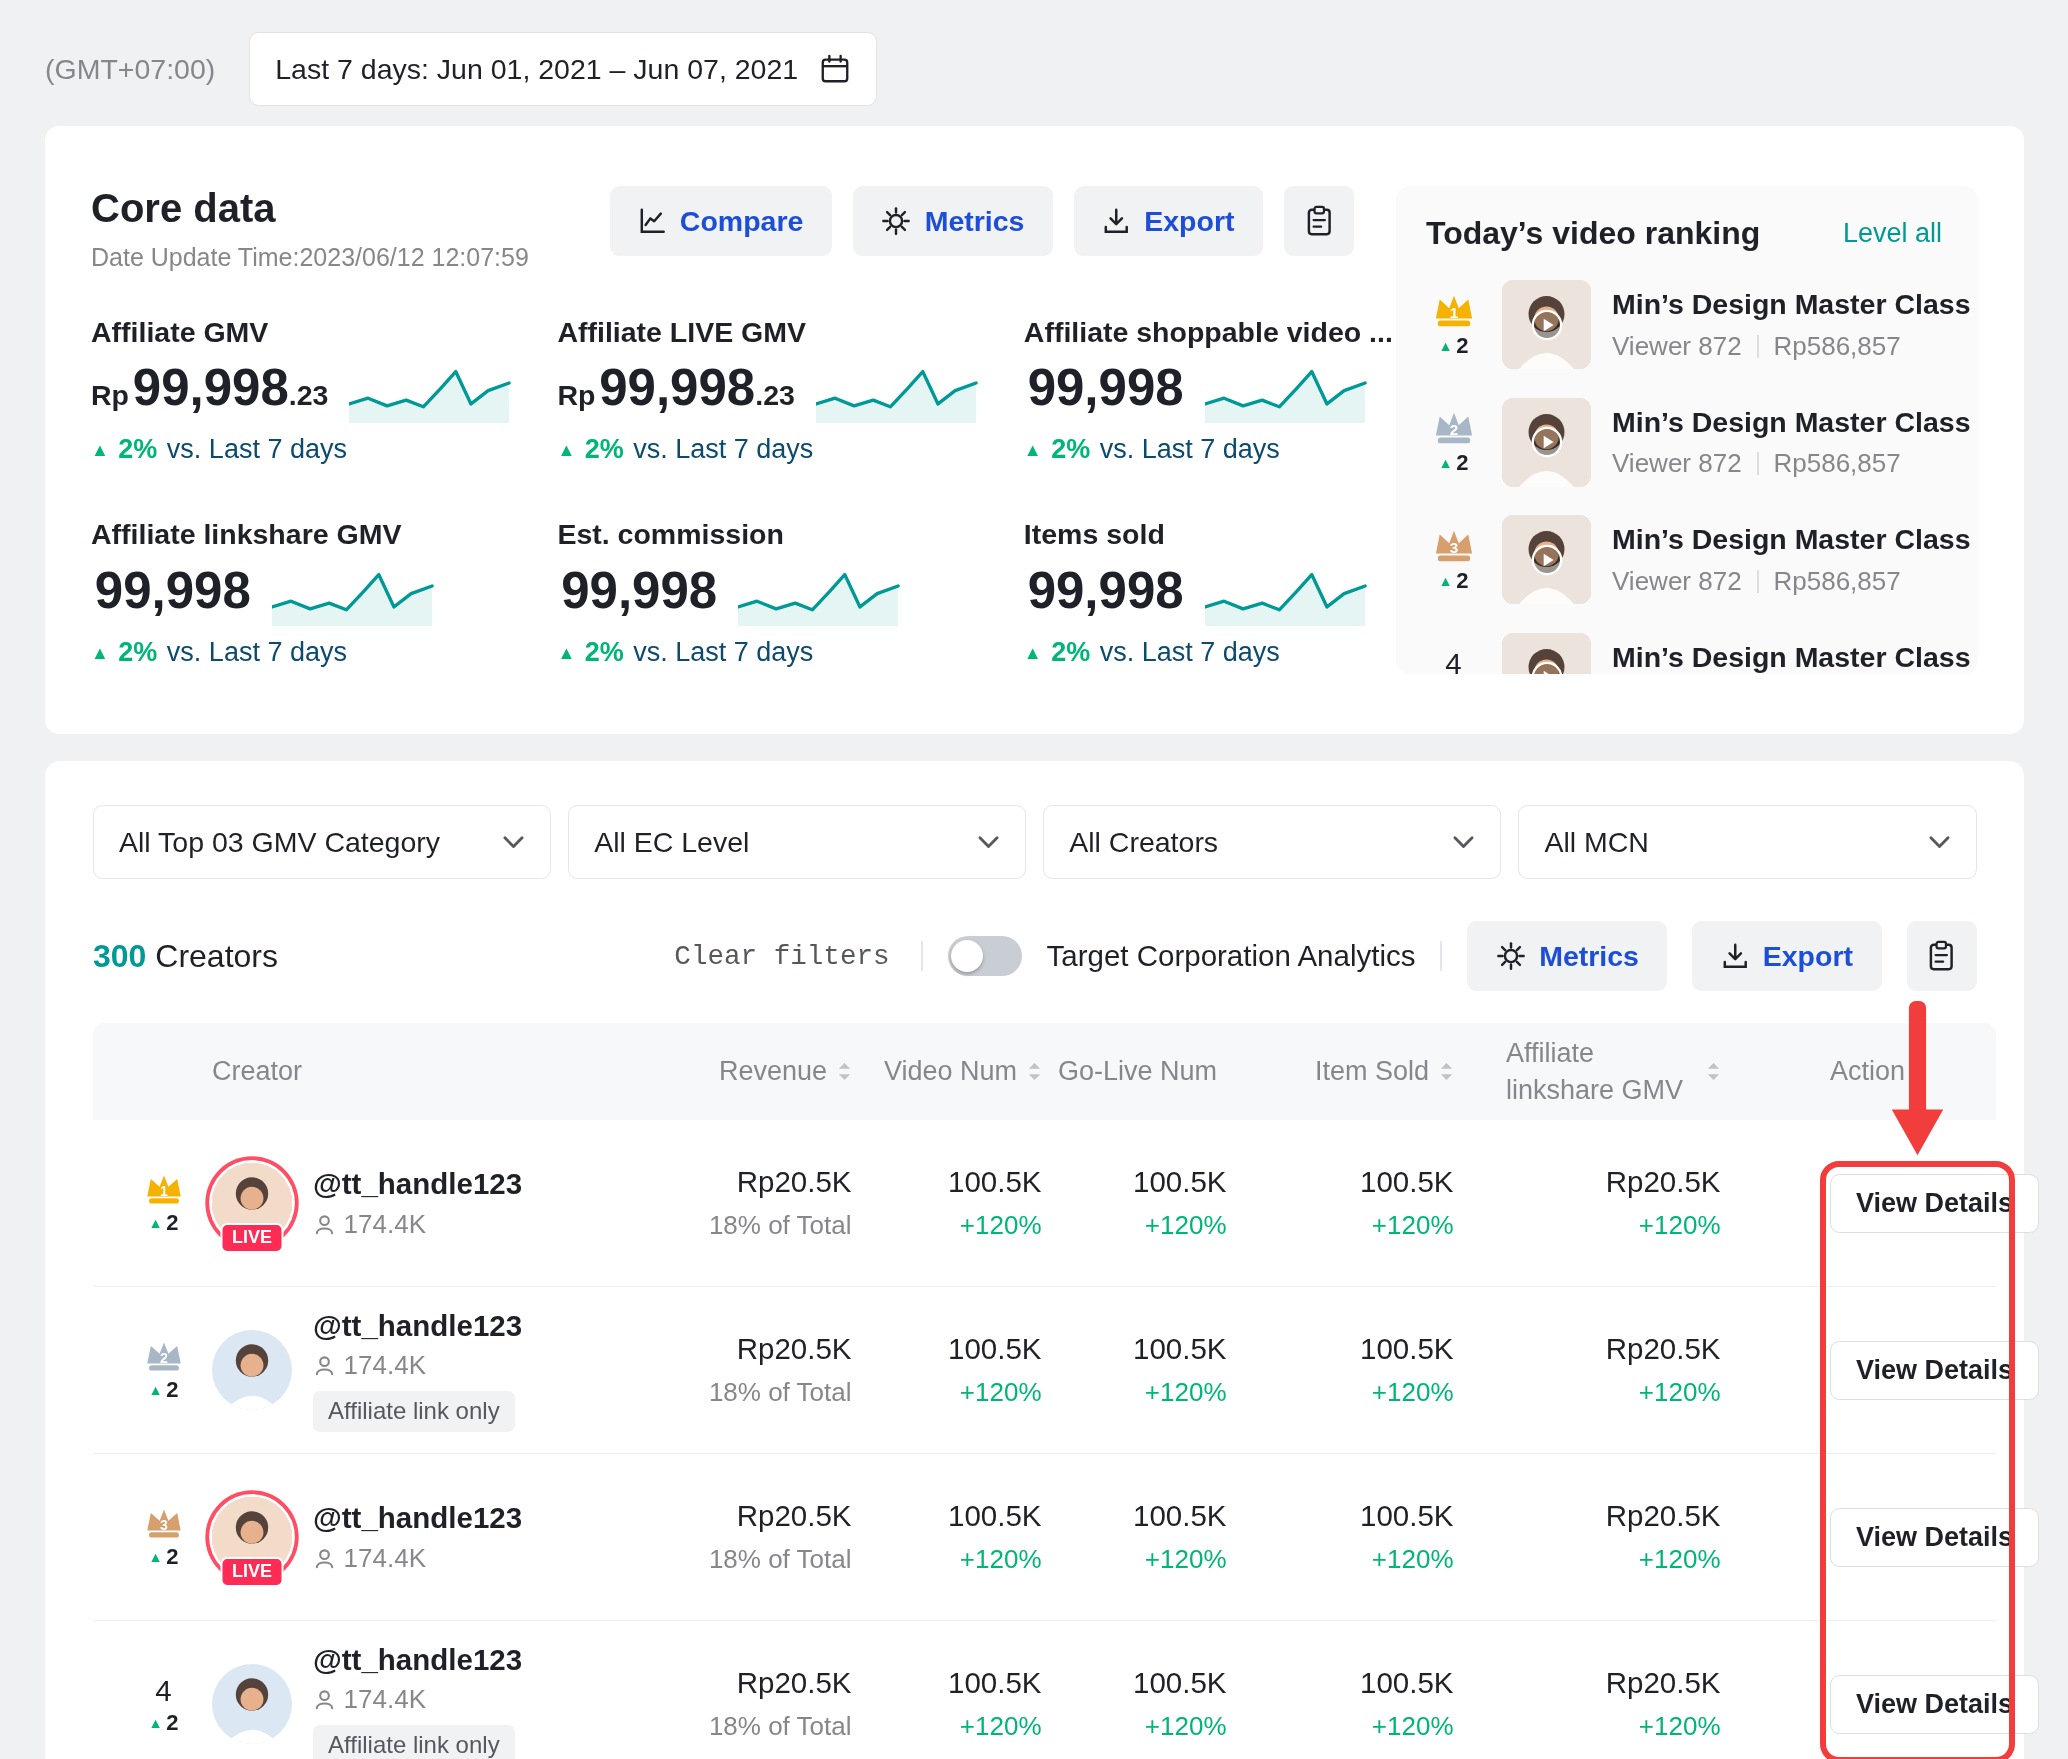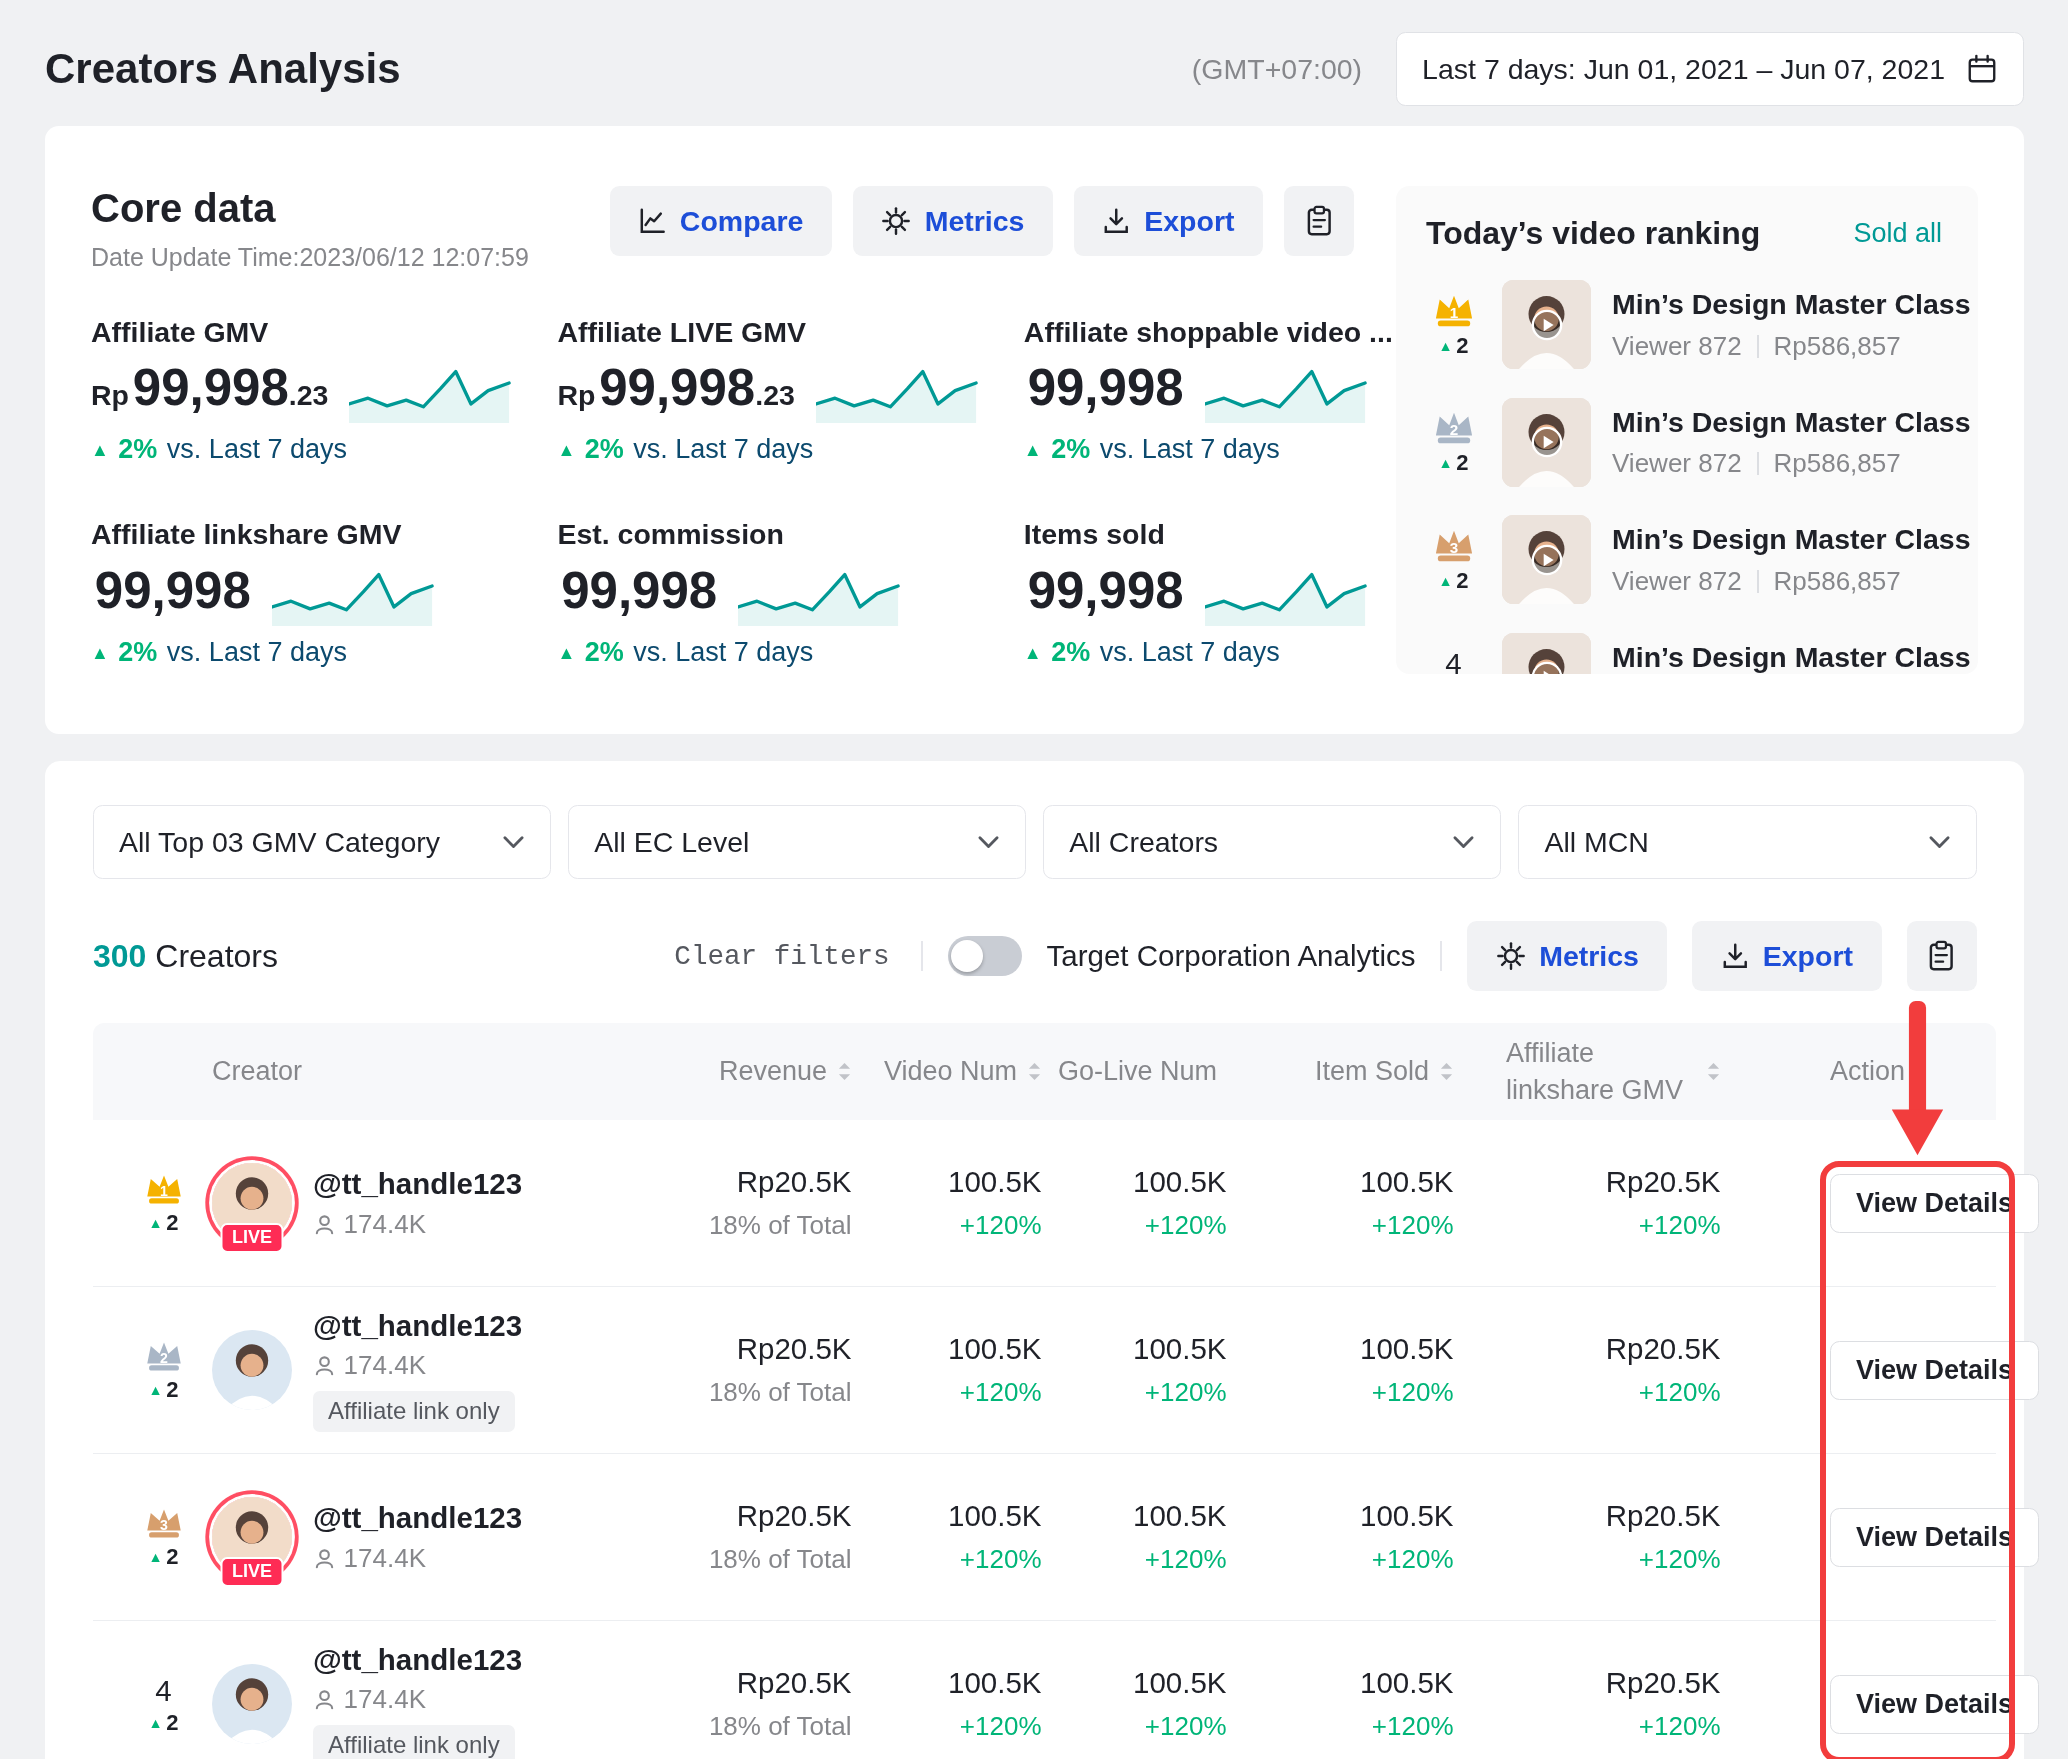--- a/index.html
+++ b/index.html
@@ -115,21 +115,20 @@
   .ann-rect{position:absolute;right:8.6px;top:400px;width:195px;height:602px;border:6.7px solid #f23d3d;
     border-radius:19px;pointer-events:none;z-index:6;}
   .ann-arrow{position:absolute;right:73px;top:240px;z-index:6;pointer-events:none;}
 </style>
 </head>
 <body>
 
 <div class="page">
 
   <div class="topbar">
-    <h1>Creators Analysis</h1>
     <div class="top-right">
       <span class="tz">(GMT+07:00)</span>
       <div class="datebox">
         <span>Last 7 days: Jun 01, 2021  –  Jun 07, 2021</span>
         <svg width="32" height="32" viewBox="0 0 34 34">
           <rect x="4" y="7" width="26" height="23" rx="3" fill="none" stroke="#1f2128" stroke-width="2.5"></rect>
           <line x1="4" y1="14" x2="30" y2="14" stroke="#1f2128" stroke-width="2.5"></line>
           <line x1="11" y1="3" x2="11" y2="9" stroke="#1f2128" stroke-width="2.5" stroke-linecap="round"></line>
           <line x1="23" y1="3" x2="23" y2="9" stroke="#1f2128" stroke-width="2.5" stroke-linecap="round"></line>
         </svg>
@@ -294,21 +293,21 @@
             <span class="delta-val">2%</span>
             <span class="delta-note">vs. Last 7 days</span>
           </div>
         </div>
       </div>
     </div>
 
     <aside class="ranking">
       <div class="ranking-head">
         <h3>Today’s video ranking</h3>
-        <button class="view-all">Sold all</button>
+        <button class="view-all">Level all</button>
       </div>
 
       <div class="rank-item">
         <div class="rank-badge">
           <svg class="crown gold" width="48" height="40" viewBox="0 0 50 42">
             <path d="M6 29 L10 9 L20 18 L25 5 L30 18 L40 9 L44 29 Z"></path>
               <rect x="8" y="31" width="34" height="6" rx="3"></rect>
             <text x="25" y="28" text-anchor="middle" font-size="16" font-weight="bold" fill="#ffffff">1</text>
           </svg>
           <div class="rank-delta">

